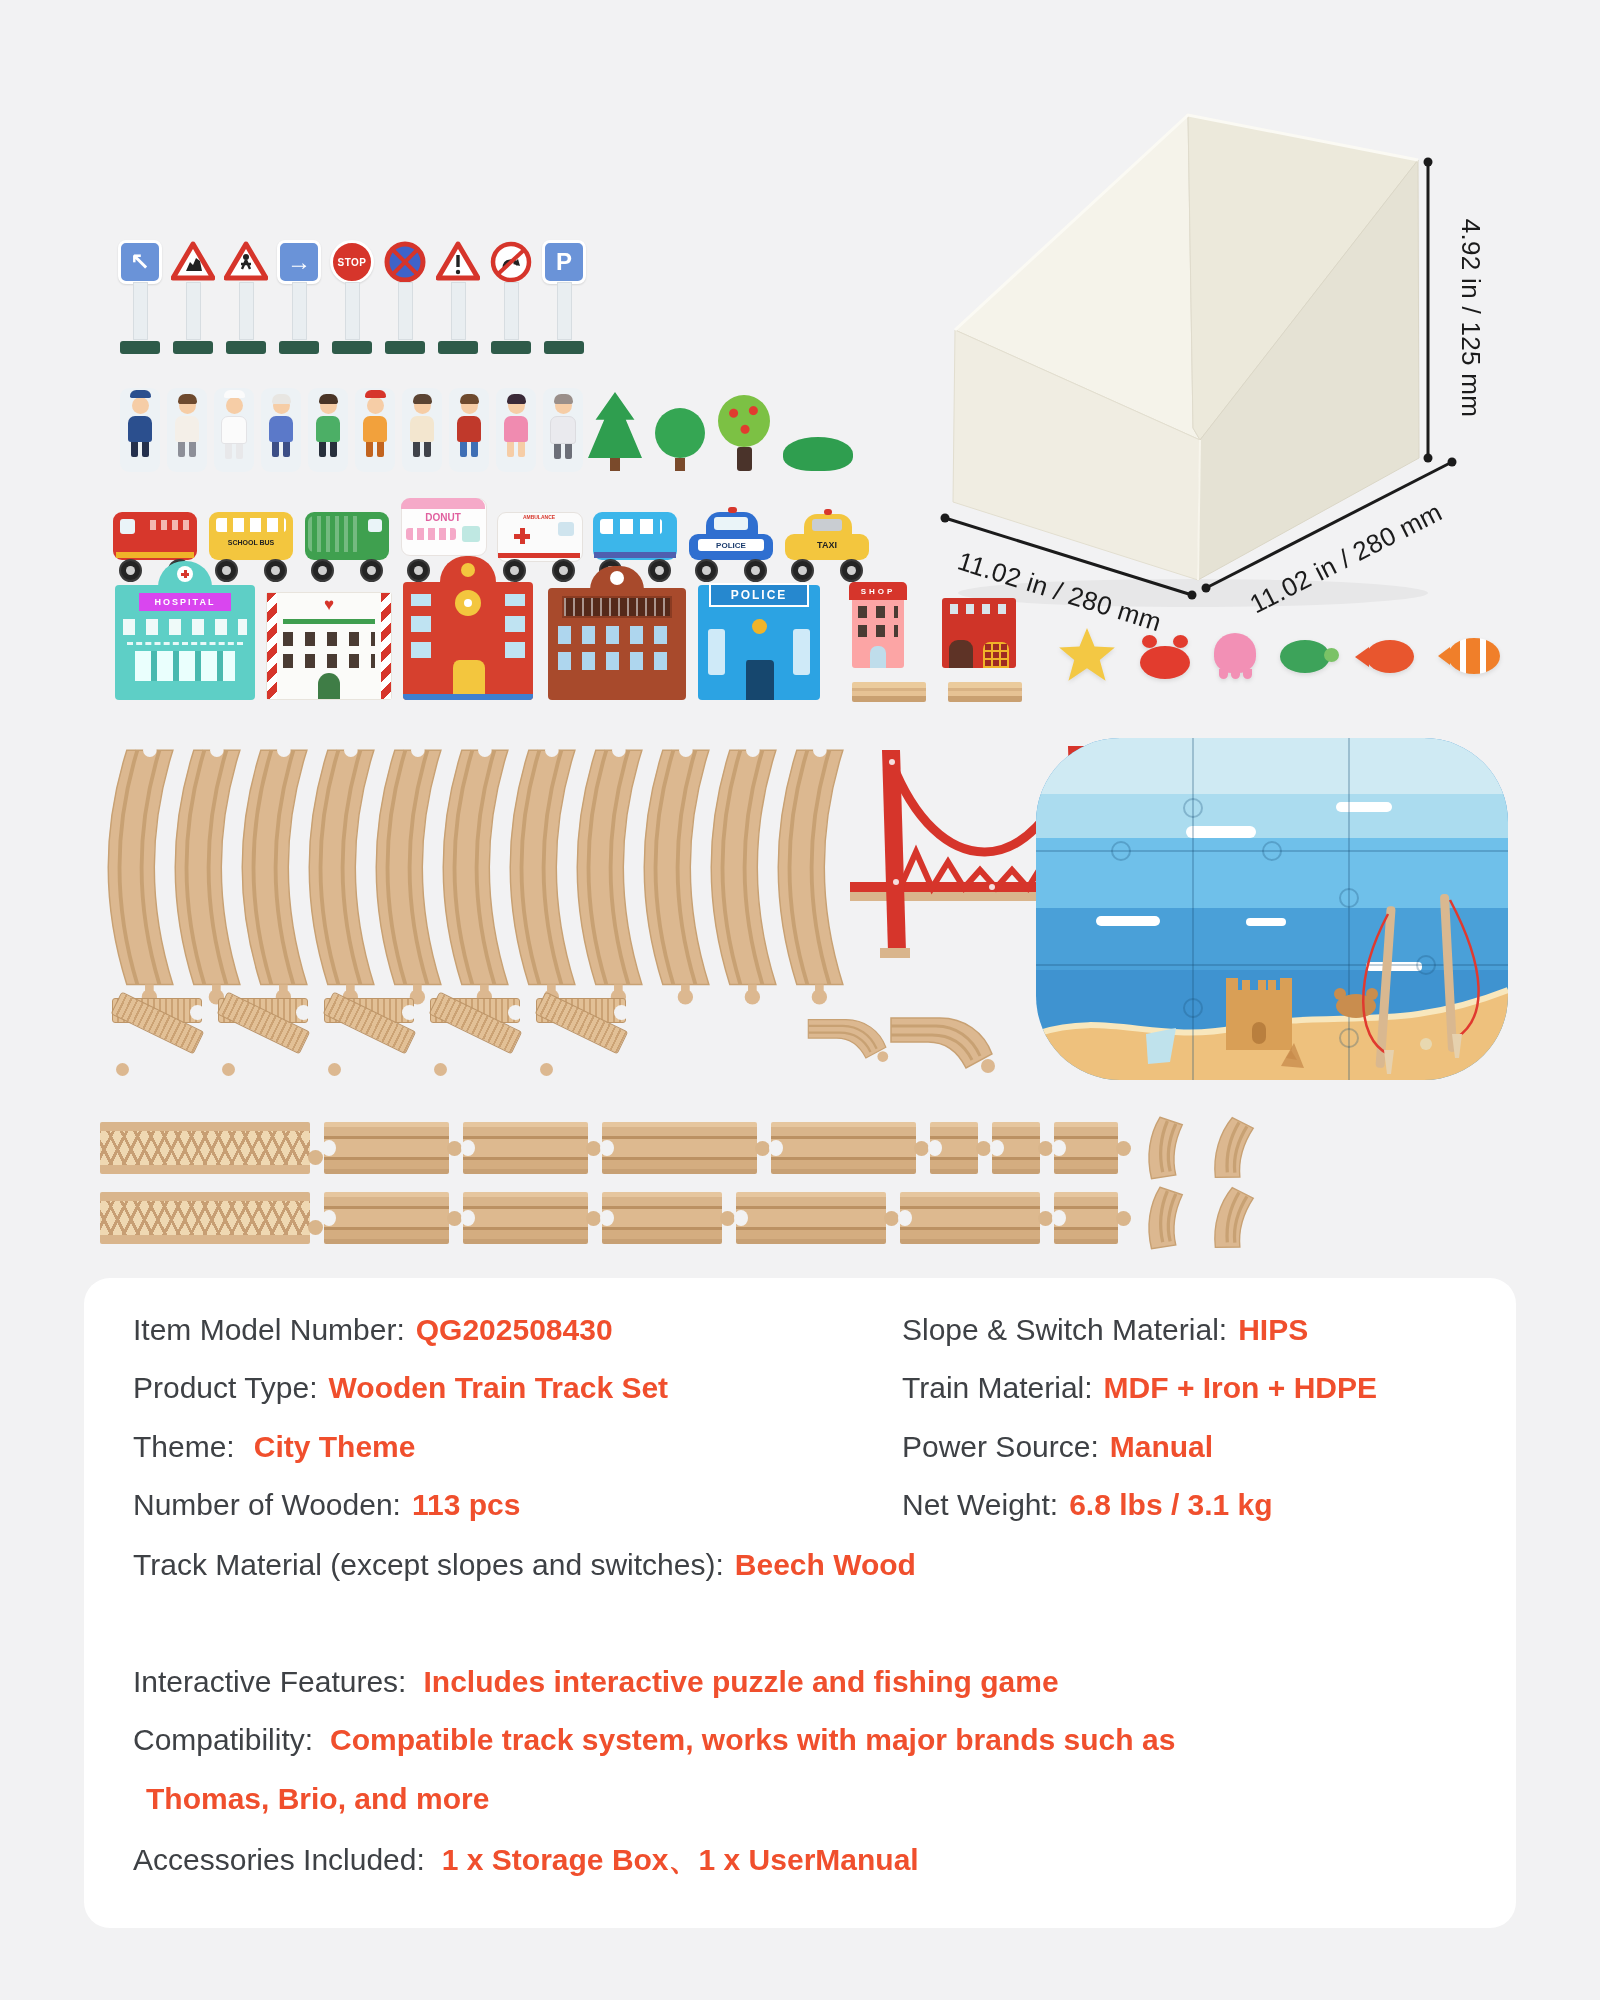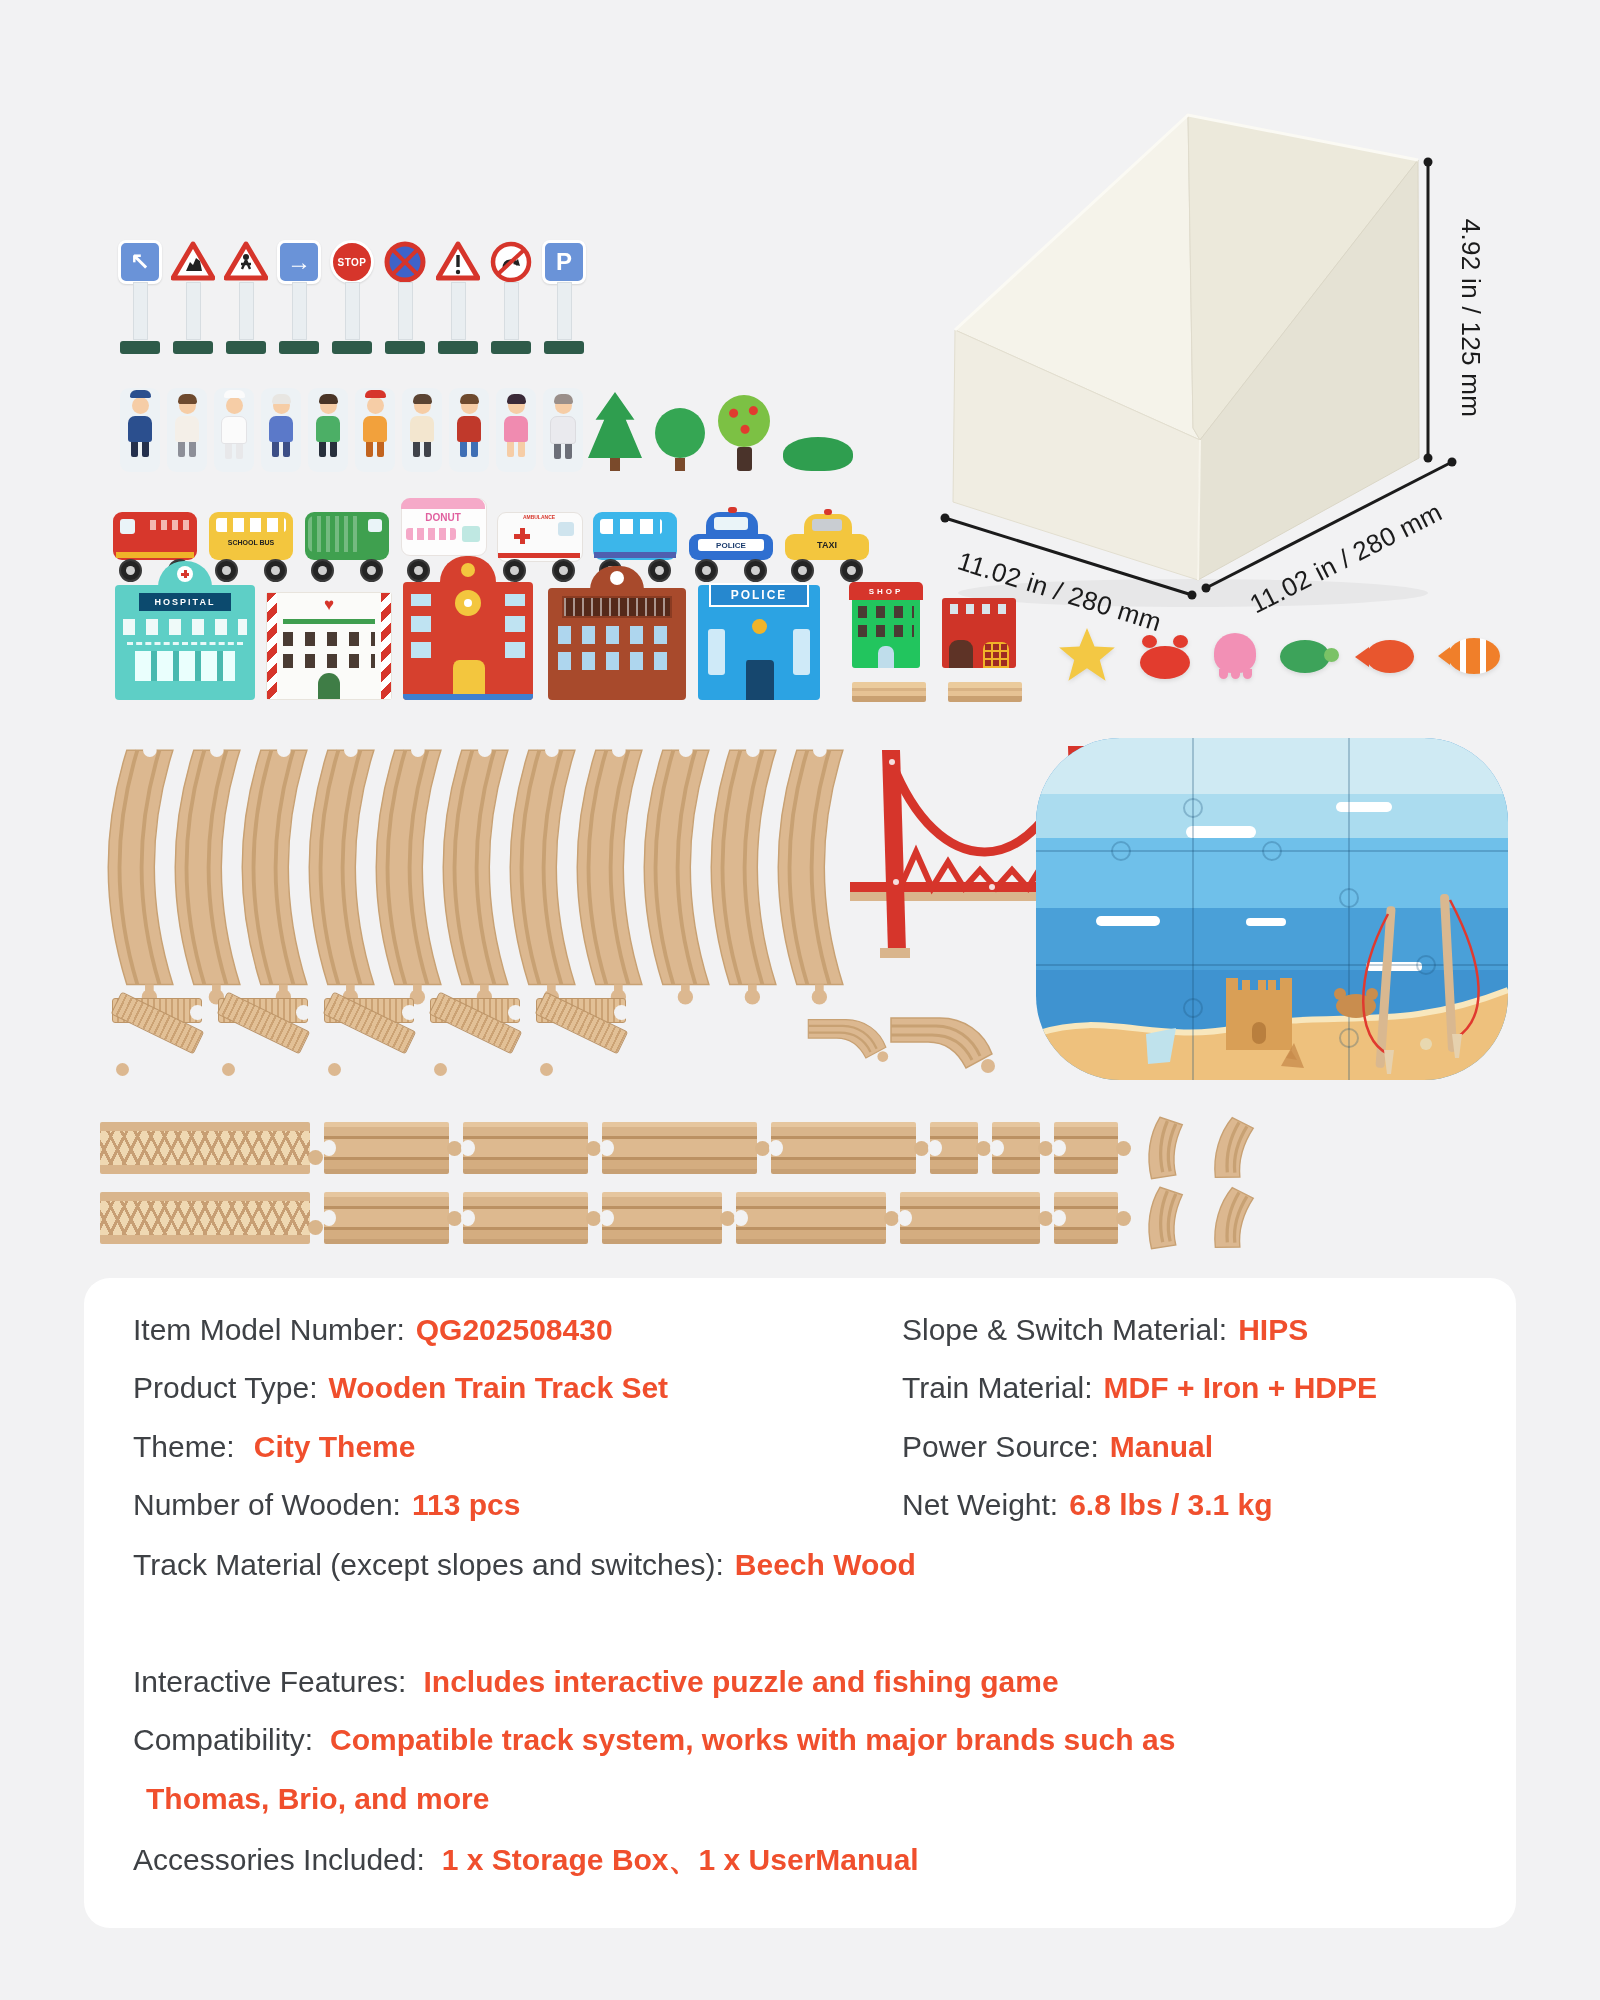--- a/index.html
+++ b/index.html
@@ -413,21 +413,21 @@
     </div>
   </div>
 
   <div class="bld" style="left:115px;top:585px;width:140px;height:115px;background:#5ECFC6;border-radius:4px">
     <div class="arch" style="top:-24px;width:54px;height:26px;background:#5ECFC6">
       <div style="position:absolute;left:50%;top:5px;transform:translateX(-50%);width:16px;height:16px;border-radius:50%;background:#fff"></div>
       <div style="position:absolute;left:50%;top:9px;transform:translateX(-50%);width:8px;height:8px;background:
         linear-gradient(#D7372C,#D7372C) center/3px 8px no-repeat,
         linear-gradient(#D7372C,#D7372C) center/8px 3px no-repeat"></div>
     </div>
-    <div style="margin:8px auto 8px;width:92px;height:18px;background:#0c4a6e;display:flex;align-items:center;justify-content:center">
+    <div style="margin:8px auto 8px;width:92px;height:18px;background:#d946ef;display:flex;align-items:center;justify-content:center">
       <span style="color:#fff;font-size:9px;letter-spacing:2px;font-weight:bold">HOSPITAL</span>
     </div>
     <div class="band winband"></div>
     <div style="margin:7px 12px 0;border-top:3px dashed rgba(255,255,255,.85)"></div>
     <div style="margin:6px 20px 0;height:30px;background:repeating-linear-gradient(90deg,#EAFFFD 0 16px,#49B9AF 16px 22px)"></div>
   </div>
 
   <div class="bld" style="left:266px;top:592px;width:126px;height:108px;background:#FBFBF9;border:1px solid #E8E4DD;border-radius:3px">
     <i style="position:absolute;left:0;top:0;bottom:0;width:10px;background:repeating-linear-gradient(135deg,#D6352B 0 7px,#fff 7px 14px)"></i>
     <i style="position:absolute;right:0;top:0;bottom:0;width:10px;background:repeating-linear-gradient(135deg,#D6352B 0 7px,#fff 7px 14px)"></i>
@@ -463,21 +463,21 @@
   <div class="bld" style="left:698px;top:585px;width:122px;height:115px;background:#2CA3E3;border-radius:4px">
     <div style="position:absolute;left:50%;top:-2px;transform:translateX(-50%);width:100px;height:24px;background:#2688CF;border:2px solid #fff;box-sizing:border-box;display:flex;align-items:center;justify-content:center">
       <span style="color:#fff;font-size:12px;letter-spacing:2px;font-weight:bold">POLICE</span>
     </div>
     <div style="margin:34px auto 0;width:15px;height:15px;border-radius:50%;background:#F0B429"></div>
     <div style="position:absolute;left:10px;top:44px;width:17px;height:46px;background:#CFEAF8;border-radius:3px"></div>
     <div style="position:absolute;right:10px;top:44px;width:17px;height:46px;background:#CFEAF8;border-radius:3px"></div>
     <div style="position:absolute;left:50%;bottom:0;transform:translateX(-50%);width:30px;height:40px;border-radius:4px 4px 0 0;background:#16476E;border-left:2px solid #2CA3E3;box-sizing:border-box"></div>
   </div>
 
-  <div class="bld" style="left:852px;top:586px;width:68px;height:82px;background:#22c55e;border-radius:3px">
+  <div class="bld" style="left:852px;top:586px;width:52px;height:82px;background:#fca5a5;border-radius:3px">
     <div style="position:absolute;left:-3px;top:-4px;right:-3px;height:18px;background:#D6352B;border-radius:5px 5px 0 0;display:flex;align-items:center;justify-content:center">
       <span style="color:#fff;font-size:8px;letter-spacing:3px;font-weight:bold">SHOP</span>
     </div>
     <div style="margin:20px 6px 0;height:12px;background:repeating-linear-gradient(90deg,#4A3B33 0 9px,transparent 9px 18px)"></div>
     <div style="margin:7px 6px 0;height:12px;background:repeating-linear-gradient(90deg,#4A3B33 0 9px,transparent 9px 18px)"></div>
     <div style="position:absolute;left:50%;bottom:0;transform:translateX(-50%);width:16px;height:22px;border-radius:7px 7px 0 0;background:#BFDDEB"></div>
   </div>
 
   <div class="bld" style="left:942px;top:598px;width:74px;height:70px;background:#CF3428;border-radius:3px">
     <div style="margin:6px 8px 0;height:10px;background:repeating-linear-gradient(90deg,#D9E4EA 0 8px,transparent 8px 16px)"></div>

